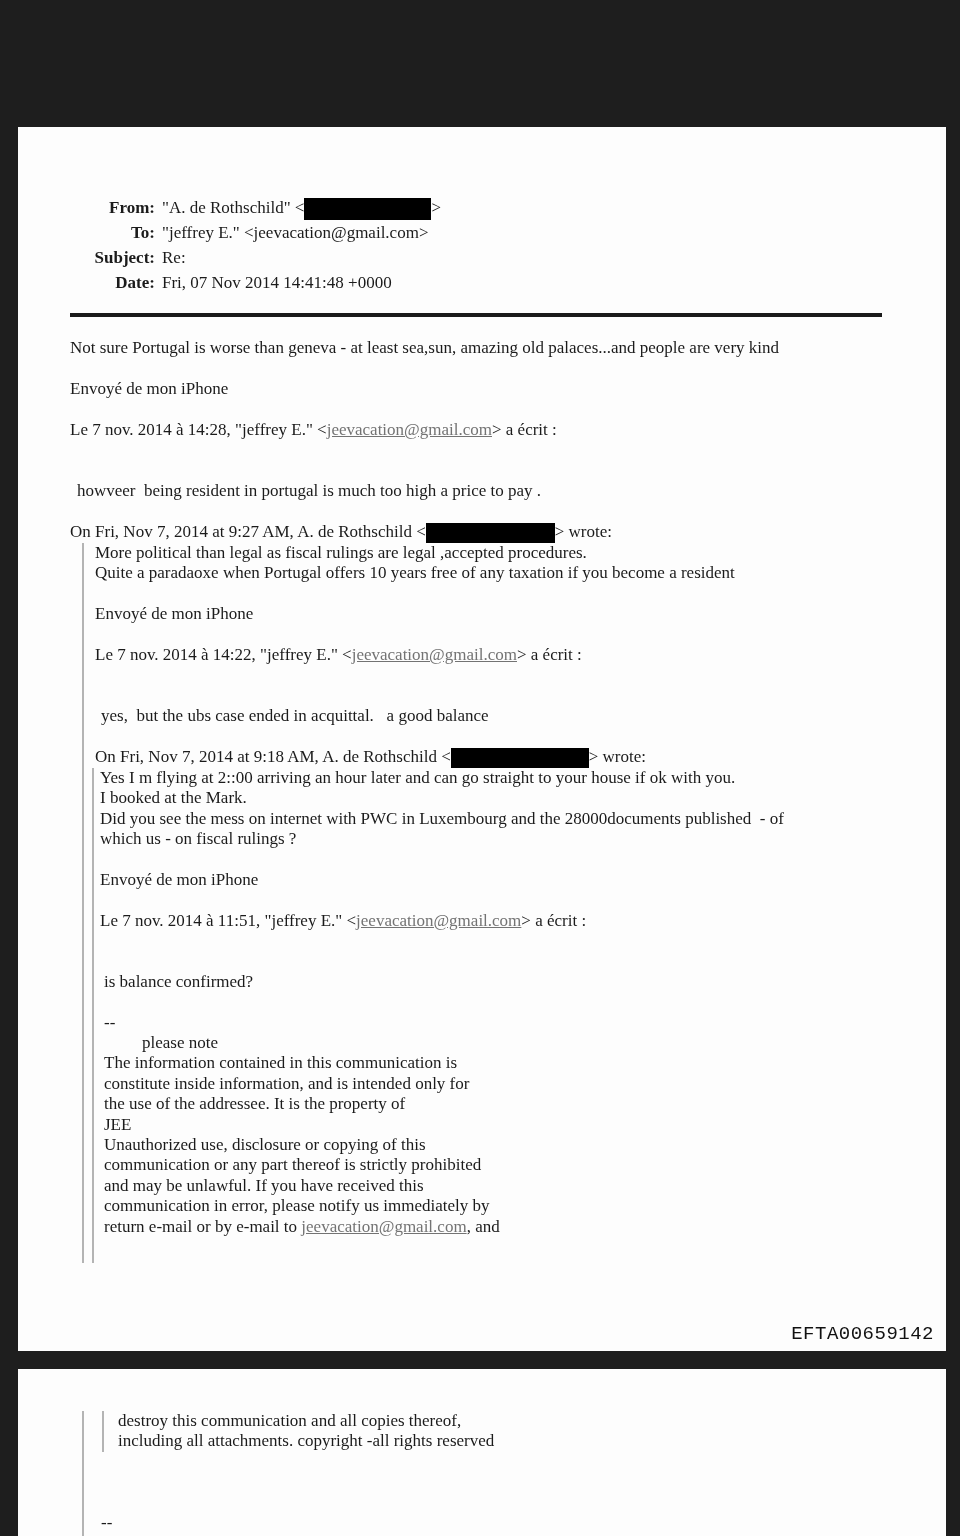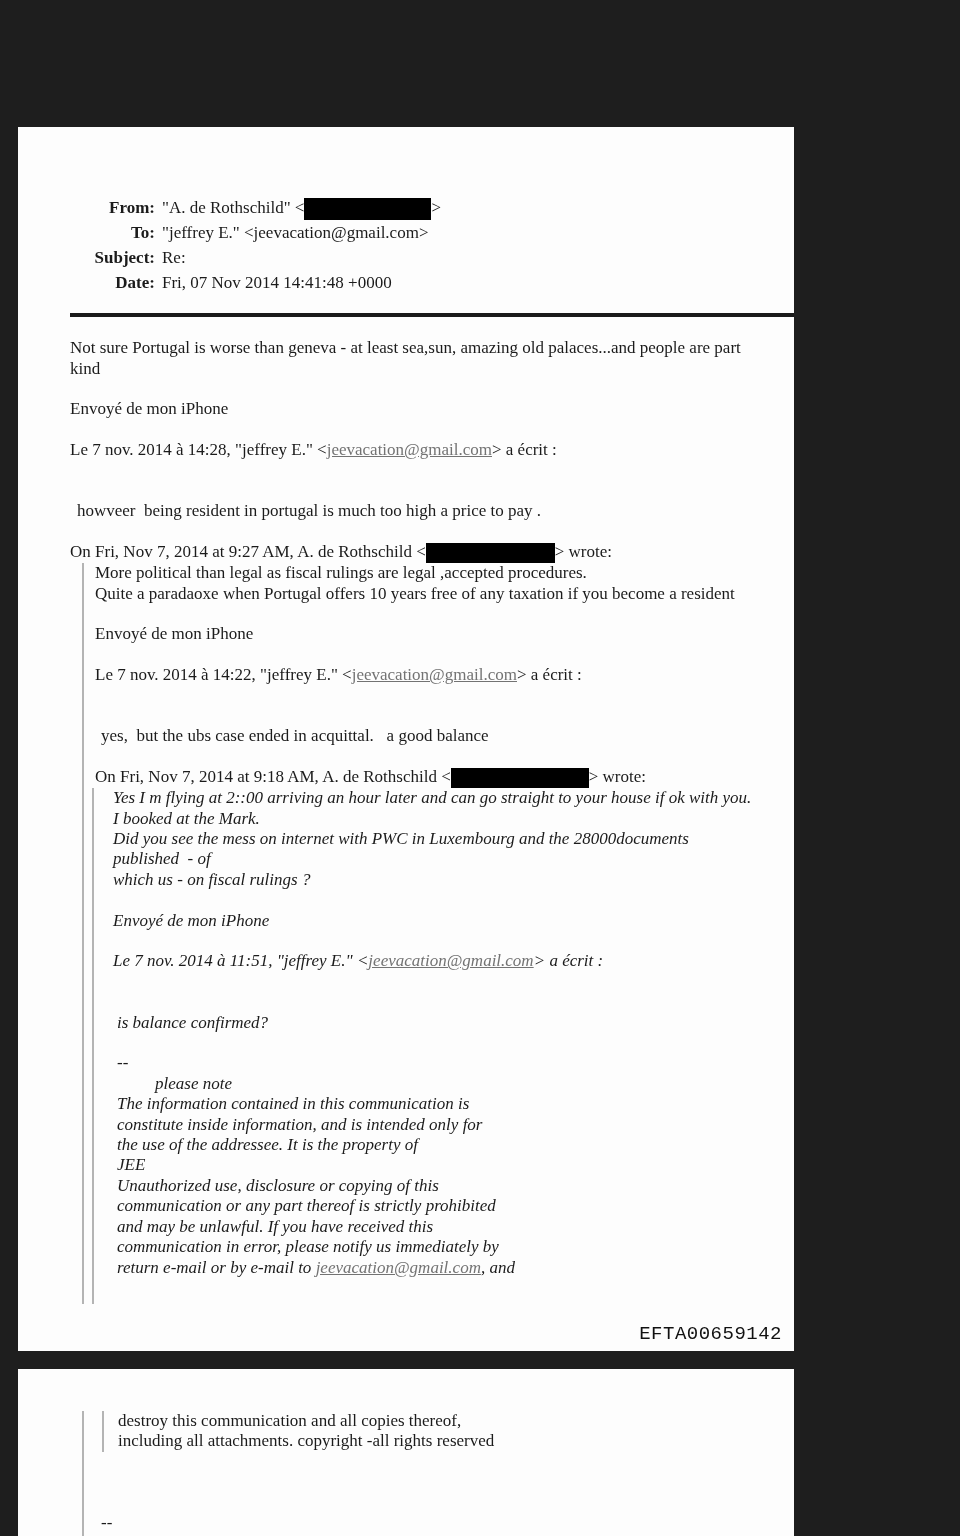--- a/index.html
+++ b/index.html
@@ -5,42 +5,42 @@
   * { margin:0; padding:0; box-sizing:border-box; }
   html,body { width:960px; height:1536px; }
   body {
     background:#1e1e1e;
     position:relative;
     overflow:hidden;
     font-family:"Liberation Serif", serif;
     color:#1b1b1b;
   }
   .page {
-    position:absolute; left:18px; width:776px;
+    position:absolute; left:18px; width:928px;
     background:#fdfdfd; overflow:hidden;
   }
   #page1 { top:127px; height:1224px; padding:68px 38px 0 52px; }
   #page2 { top:1369px; height:167px; padding:42px 38px 0 52px; }
 
   
   .hdr { display:grid; grid-template-columns:85px 1fr; column-gap:7px;
          font-size:17px; line-height:25px; }
   .hdr .lbl { text-align:right; font-weight:bold; }
   .hdr .val { white-space:pre-wrap; }
 
   .rule { margin-top:18px; height:4px; width:812px; background:#1a1a1a; }
 
   
   .ln { font-size:17px; line-height:20.4px; white-space:pre-wrap; }
   .sp { height:20.4px; }
   .first { margin-top:21px; }
 
   
   .bq1 { margin-left:12px; border-left:2px solid #b4b4b4; padding-left:11px; }
-  #page1 .bq2 { margin-left:-3px; border-left:2px solid #b4b4b4; padding-left:19px; padding-bottom:26px;font-style:italic; }
+  #page1 .bq2 { margin-left:-3px; border-left:2px solid #b4b4b4; padding-left:6px; padding-bottom:26px; }
   #page2 .bq1 { min-height:125px; }
   #page2 .bq2 { margin-left:7px; border-left:2px solid #b4b4b4; padding-left:14px; }
 
   .in3 { margin-left:6px; }
   .in4 { margin-left:4px; }
   .in7 { margin-left:7px; }
   .inpn { margin-left:42px; }
 
   .link { color:#737373; text-decoration:underline; cursor:pointer;text-align:center; }
 
@@ -69,21 +69,21 @@
 
     <div class="lbl">Subject:</div>
     <div class="val">Re:</div>
 
     <div class="lbl">Date:</div>
     <div class="val">Fri, 07 Nov 2014 14:41:48 +0000</div>
   </div>
 
   <div class="rule"></div>
 
-  <div class="ln first">Not sure Portugal is worse than geneva - at least sea,sun, amazing old palaces...and people are part kind</div>
+  <div class="ln first">Not sure Portugal is worse than geneva - at least sea,sun, amazing old palaces...and people are very kind</div>
   <div class="sp"></div>
   <div class="ln">Envoyé de mon iPhone</div>
   <div class="sp"></div>
   <div class="ln"><span>Le 7 nov. 2014 à 14:28, "jeffrey E." &lt;</span><a class="link">jeevacation@gmail.com</a><span>&gt; a écrit :</span></div>
   <div class="sp"></div>
     <div class="sp"></div>
   <div class="ln in7">howveer  being resident in portugal is much too high a price to pay .</div>
   <div class="sp"></div>
   <div class="ln"><span>On Fri, Nov 7, 2014 at 9:27 AM, A. de Rothschild &lt;</span><span class="redact w129"></span><span>&gt; wrote:</span></div>
 

